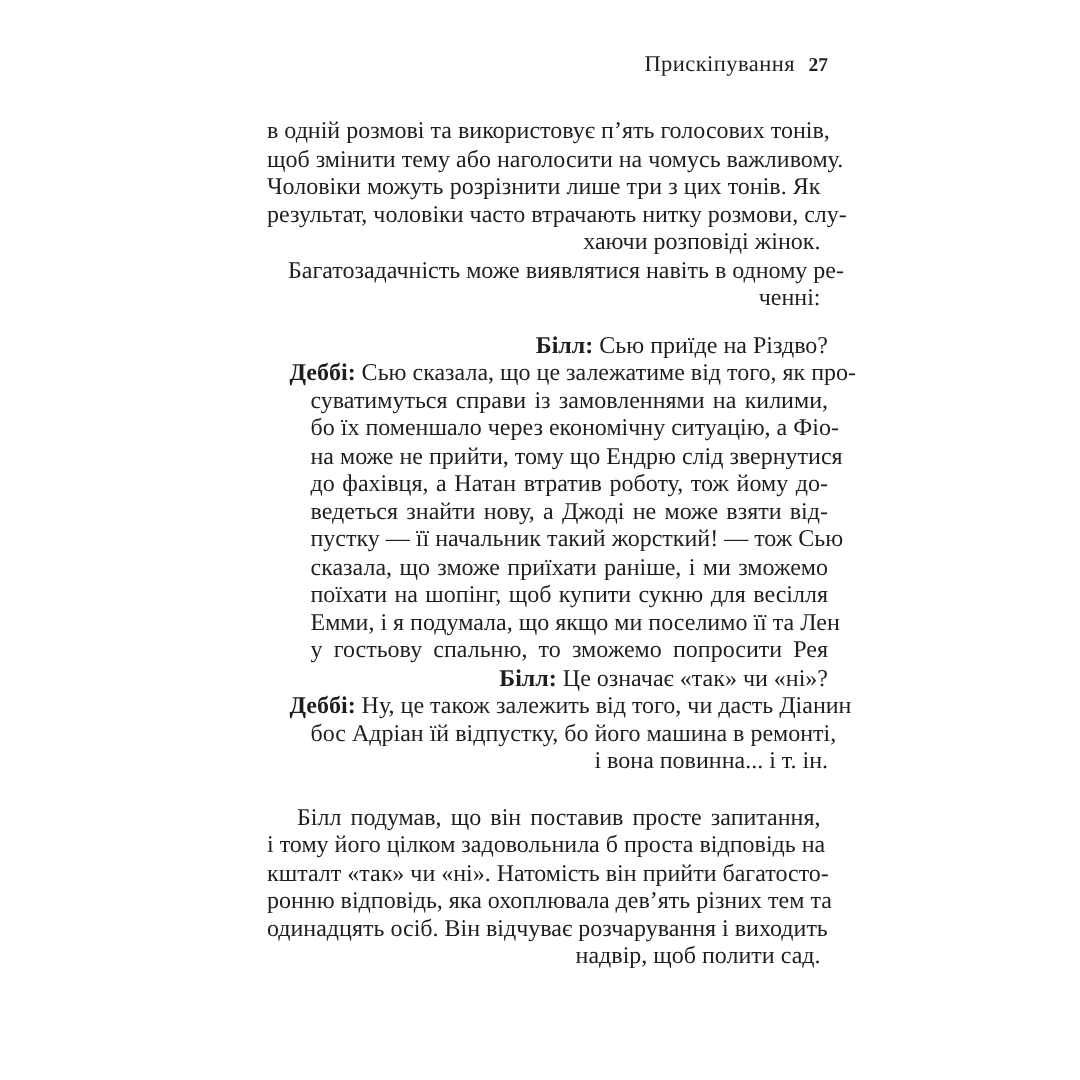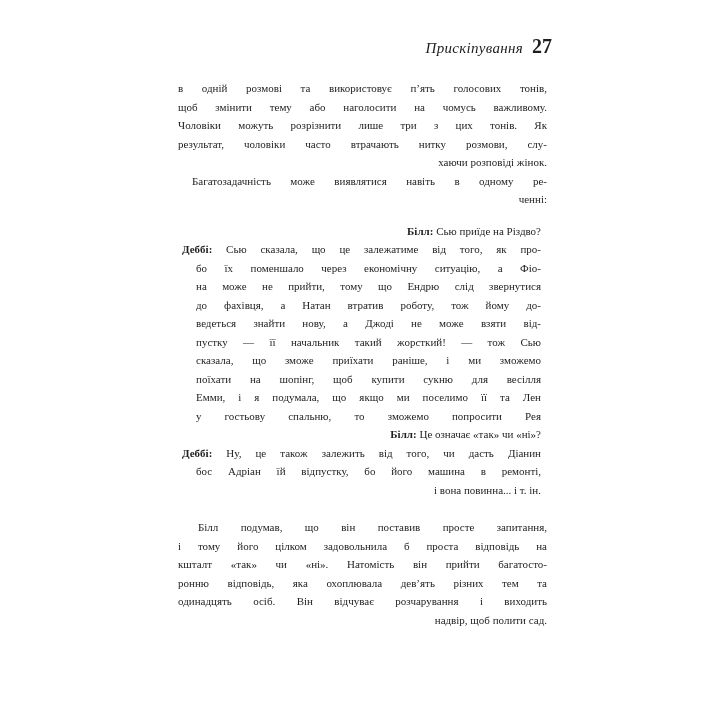--- a/index.html
+++ b/index.html
@@ -13,35 +13,35 @@
   }
   .page { position: absolute; inset: 0; background: #ffffff; }
 
   .running-header {
     position: absolute;
     top: 35px; left: 178px; width: 374px;
     text-align: right;
     font-size: 15px;
     white-space: nowrap;
   }
-  .chapter { font-style: italic; letter-spacing: 0.3px; }
-  .pagenum { font-weight: bold; font-size: 20px; margin-left: 9px; }
+  .chapter { letter-spacing: 0.3px; }
+  .pagenum { font-weight: bold; font-size: 13px; margin-left: 9px; }
 
   .text-block {
     position: absolute;
     top: 79px; left: 178px; width: 369px;
-    font-size: 11px;
+    font-size: 16px;
     line-height: 18.5px;
   }
   .ln { white-space: nowrap; text-align: right; }
   .just { text-align: justify; text-align-last: justify; }
   .ind1 { text-indent: 14px; }
   .ind2 { text-indent: 20px; }
 
-  .dialogue { margin-top: 13px; margin-left: 4px; width: 359px; }
+  .dialogue { margin-top: 13px; margin-left: 15px; width: 359px; }
   .d-cont { padding-left: 14px; }
   .speaker { font-weight: bold; }
 
   .para3 { margin-top: 19px; }
 </style>
 </head>
 <body>
 
 <div class="page">
 
@@ -65,20 +65,21 @@
     </div>
 
     <div class="dialogue">
 
       <div class="d-entry">
         <div class="ln"><span class="speaker">Білл:</span> <span>Сью приїде на Різдво?</span></div>
       </div>
 
       <div class="d-entry">
         <div class="ln just"><span class="speaker">Деббі:</span> <span>Сью сказала, що це залежатиме від того, як про-</span></div>
+        <div class="ln just d-cont">суватимуться справи із замовленнями на килими,</div>
         <div class="ln just d-cont">бо їх поменшало через економічну ситуацію, а Фіо-</div>
         <div class="ln just d-cont">на може не прийти, тому що Ендрю слід звернутися</div>
         <div class="ln just d-cont">до фахівця, а Натан втратив роботу, тож йому до-</div>
         <div class="ln just d-cont">ведеться знайти нову, а Джоді не може взяти від-</div>
         <div class="ln just d-cont">пустку — її начальник такий жорсткий! — тож Сью</div>
         <div class="ln just d-cont">сказала, що зможе приїхати раніше, і ми зможемо</div>
         <div class="ln just d-cont">поїхати на шопінг, щоб купити сукню для весілля</div>
         <div class="ln just d-cont">Емми, і я подумала, що якщо ми поселимо її та Лен</div>
         <div class="ln just d-cont">у гостьову спальню, то зможемо попросити Рея</div>
       </div>

